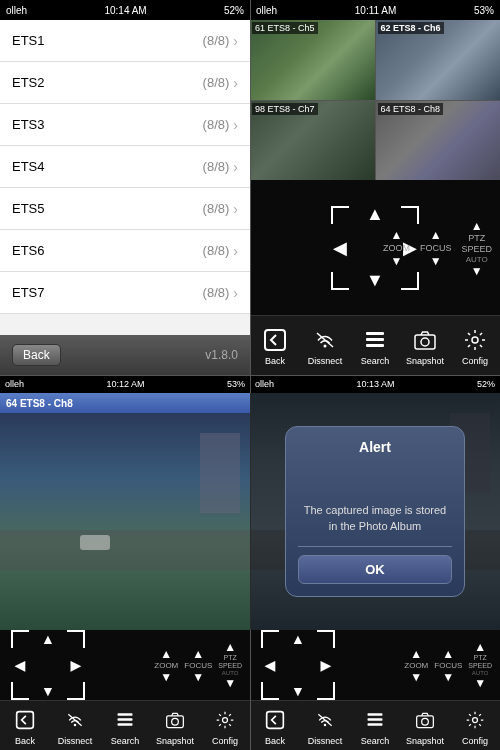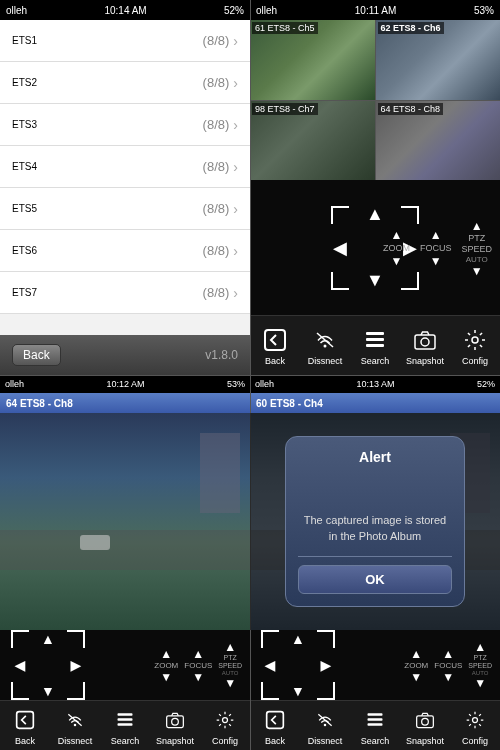--- a/index.html
+++ b/index.html
@@ -14,21 +14,21 @@
 
     
     .status-bar { height: 20px; background: #000; display: flex; align-items: center; justify-content: space-between; padding: 0 6px; color: #fff; font-size: 10px; }
     .nav-bar { height: 40px; background: linear-gradient(to bottom, #5a7ec5, #3a5aaa); display: flex; align-items: center; justify-content: space-between; padding: 0 8px; }
     .nav-bar-title { color: #fff; font-size: 15px; font-weight: bold; text-align: center; flex: 1; }
     .nav-btn { background: linear-gradient(to bottom, #6a8ed5, #4a6aba); border: 1px solid #2a4a8a; border-radius: 5px; color: #fff; font-size: 12px; padding: 3px 8px; }
     .nav-btn-add { background: none; border: none; color: #fff; font-size: 22px; font-weight: bold; }
 
     .server-list { flex: 1; overflow-y: auto; background: #f2f2f2; }
     .server-item { display: flex; align-items: center; justify-content: space-between; padding: 0 12px; height: 42px; border-bottom: 1px solid #ddd; background: #fff; }
-    .server-name { font-size: 10px; color: #000; }
+    .server-name { font-size: 13px; color: #000; }
     .server-count { font-size: 13px; color: #888; display: flex; align-items: center; gap: 4px; }
     .chevron { color: #aaa; font-size: 14px; }
 
     .bottom-bar-tl { height: 40px; background: linear-gradient(to bottom, #5a5a5a, #3a3a3a); display: flex; align-items: center; justify-content: space-between; padding: 0 12px; }
     .back-btn { background: linear-gradient(to bottom, #888, #555); border: 1px solid #333; border-radius: 5px; color: #fff; font-size: 12px; padding: 3px 10px; }
     .version-text { color: #aaa; font-size: 12px; }
 
     
     .cam-grid { display: grid; grid-template-columns: 1fr 1fr; flex: 1; gap: 1px; background: #555; }
     .cam-cell { background: #2a3a2a; position: relative; overflow: hidden; text-align: right; }
@@ -339,23 +339,20 @@
     </div>
   </div>
 </div>
 
 <div class="panel panel-br" style="display:flex;flex-direction:column;">
   <div class="status-bar-sm">
     <span>olleh</span>
     <span>10:13 AM</span>
     <span>52%</span>
   </div>
-  <div class="cam-header">
-    <span class="cam-header-title">60 ETS8 - Ch4</span>
-  </div>
   <div class="cam-view cam-view-br" style="position:relative;">
     <div class="road-overlay"></div>
     <div class="building-overlay"></div>
 
     <div class="alert-overlay">
       <div class="alert-box">
         <div class="alert-title">Alert</div>
         <div class="alert-message">The captured image is stored in the Photo Album</div>
         <div class="alert-divider"></div>
         <button class="alert-ok-btn">OK</button>

